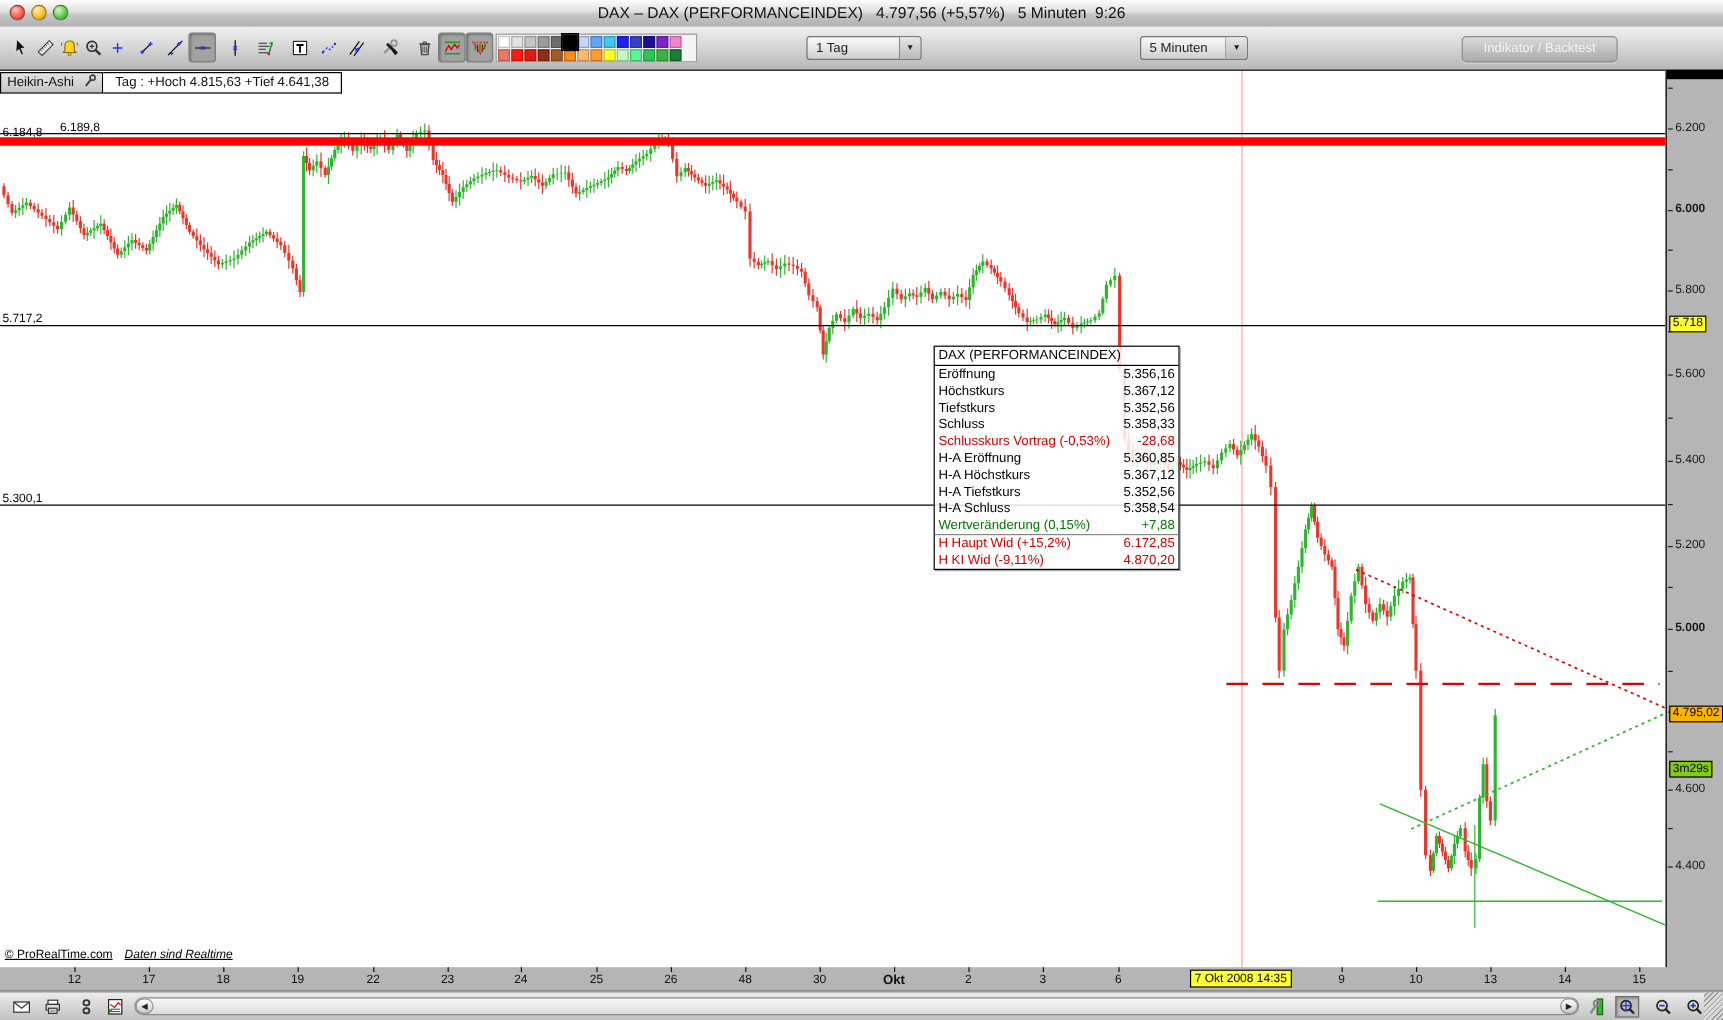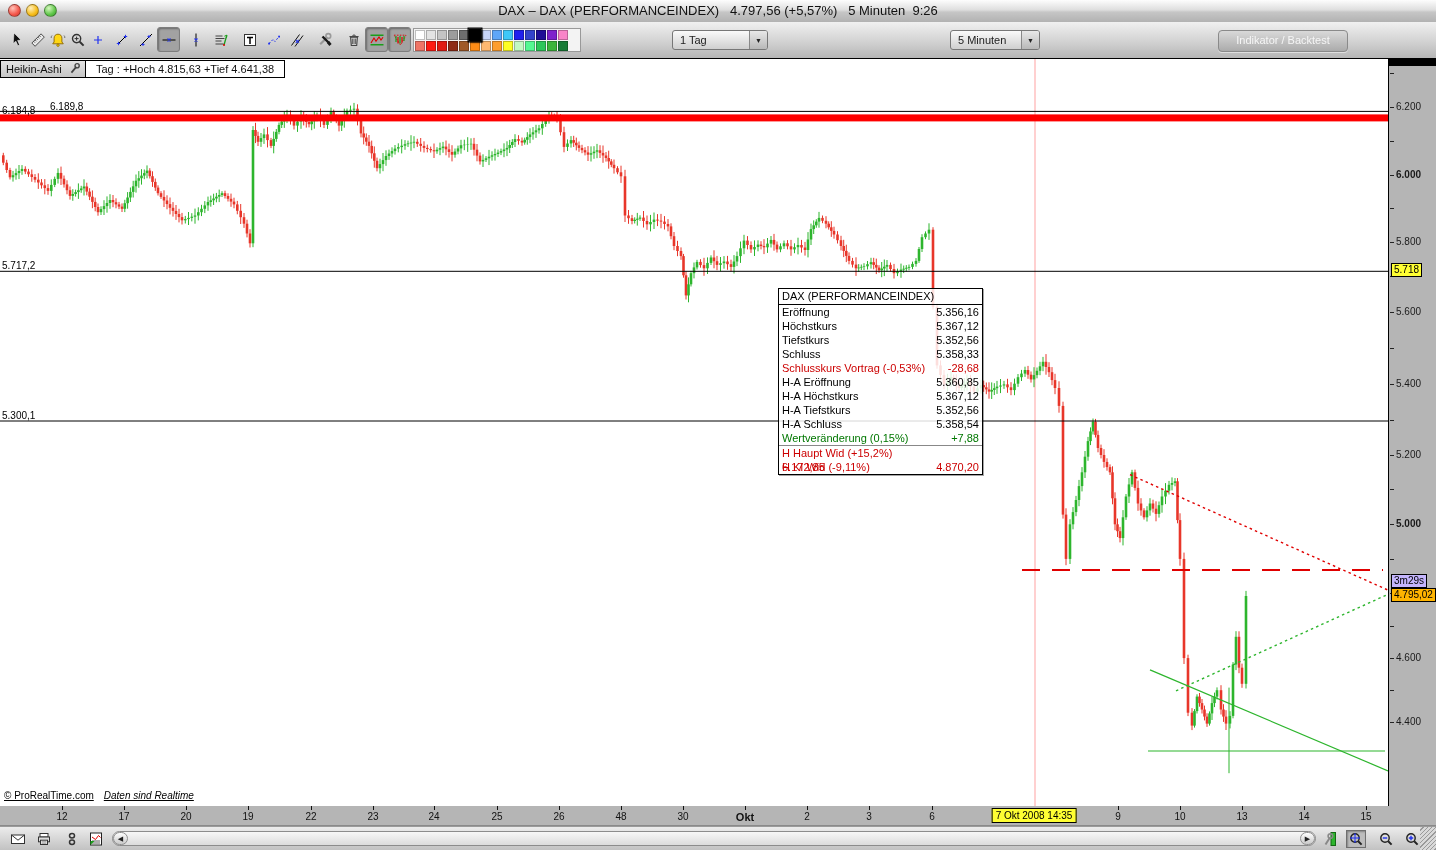--- a/index.html
+++ b/index.html
@@ -47,21 +47,21 @@
   #ha-tab{left:0;top:1px;height:18px;width:86px;background:linear-gradient(#e2e2e2,#c6c6c6);
     border:1px solid #000;box-sizing:border-box;display:flex;align-items:center;font-size:11px;color:#111;}
   #ha-tab .tlabel{flex:1;padding-left:5px;}
   #day-info{left:86px;top:1px;height:18px;background:#fff;border:1px solid #000;border-left:none;
     box-sizing:border-box;display:flex;align-items:center;padding:0 10px;font-size:11px;color:#111;}
   .lvl-label{font-size:10px;color:#000;left:2px;}
   #tooltip{background:rgba(255,255,255,.84);border:1px solid #000;box-shadow:1px 1px 0 rgba(0,0,0,.35);
     font-size:11px;color:#000;}
   #tooltip .tt-title{height:15px;line-height:15px;padding:0 3px;border-bottom:1px solid #000;}
   .tt-row{height:14px;line-height:14px;display:flex;justify-content:space-between;padding:0 3px;}
-  .tt-row.sep{border-top:1px solid #888;flex-direction:column;}
+  .tt-row.sep{border-top:1px solid #888;}
   .tt-red{color:#cc0000;} .tt-green{color:#007700;}
   #copyright{left:4px;bottom:6px;font-size:10px;color:#000;background:rgba(255,255,255,.8);text-decoration:underline;}
   #copyright i{margin-left:10px;}
 
   
   #paxis{left:1388px;top:58px;width:48px;height:748px;background:#b5b5b5;border-left:1px solid #000;box-sizing:border-box;}
   #paxis-top{left:0;top:0;width:48px;height:8px;background:#000;}
   .ptick{left:1px;width:4px;height:1px;background:#222;}
   .plabel{left:7px;font-size:10px;color:#1a1a1a;line-height:10px;}
   .plabel.bold{font-weight:bold;}
@@ -1190,31 +1190,31 @@
       <div class="plabel abs bold" style="top:112px">6.000</div>
       <div class="plabel abs" style="top:179px">5.800</div>
       <div class="plabel abs" style="top:249px">5.600</div>
       <div class="plabel abs" style="top:321px">5.400</div>
       <div class="plabel abs" style="top:392px">5.200</div>
       <div class="plabel abs bold" style="top:461px">5.000</div>
       <div class="plabel abs" style="top:595px">4.600</div>
       <div class="plabel abs" style="top:659px">4.400</div>
       <div class="axbox abs" style="top:205px;background:#ffff33">5.718</div>
       <div class="axbox abs" style="top:530px;background:#ffb400">4.795,02</div>
-      <div class="axbox abs" style="top:516px;background:#c4b5fd">3m29s</div>
+      <div class="axbox abs" style="top:576px;background:#84cc16">3m29s</div>
     </div>
 </div>
 
 <div id="taxis" class="abs">
     <div class="ttick abs" style="left:62px"></div>
     <div class="tlabel2 abs" style="left:62px">12</div>
     <div class="ttick abs" style="left:124px"></div>
     <div class="tlabel2 abs" style="left:124px">17</div>
     <div class="ttick abs" style="left:186px"></div>
-    <div class="tlabel2 abs" style="left:186px">20</div>
+    <div class="tlabel2 abs" style="left:186px">18</div>
     <div class="ttick abs" style="left:248px"></div>
     <div class="tlabel2 abs" style="left:248px">19</div>
     <div class="ttick abs" style="left:311px"></div>
     <div class="tlabel2 abs" style="left:311px">22</div>
     <div class="ttick abs" style="left:373px"></div>
     <div class="tlabel2 abs" style="left:373px">23</div>
     <div class="ttick abs" style="left:434px"></div>
     <div class="tlabel2 abs" style="left:434px">24</div>
     <div class="ttick abs" style="left:497px"></div>
     <div class="tlabel2 abs" style="left:497px">25</div>

